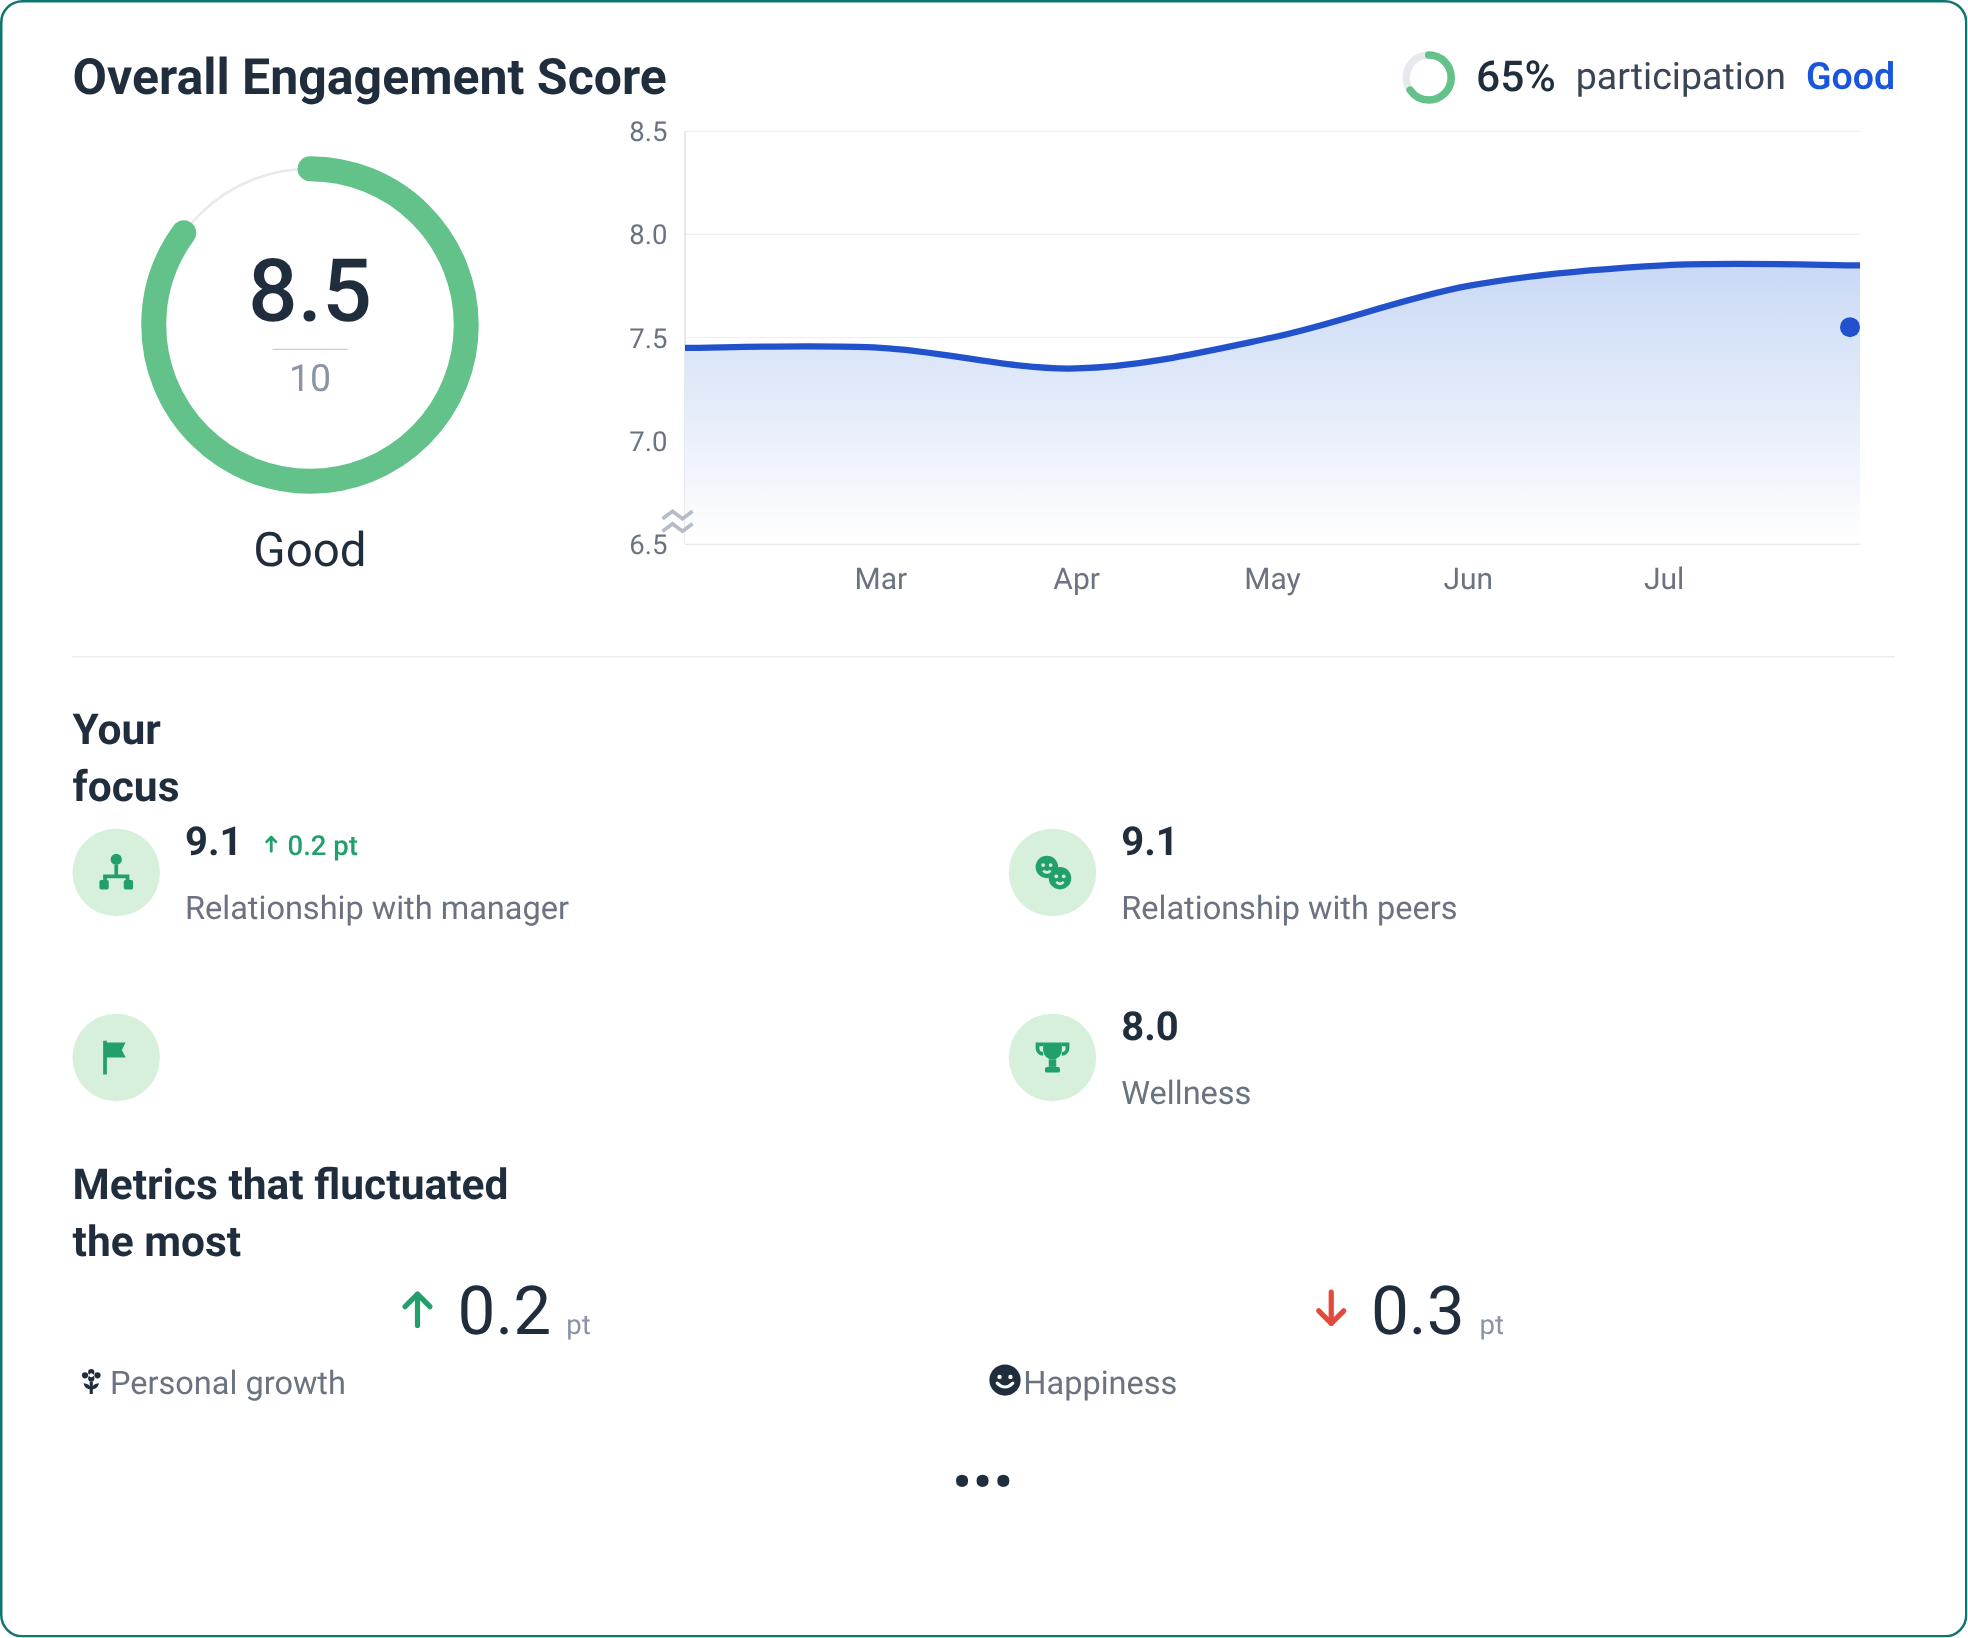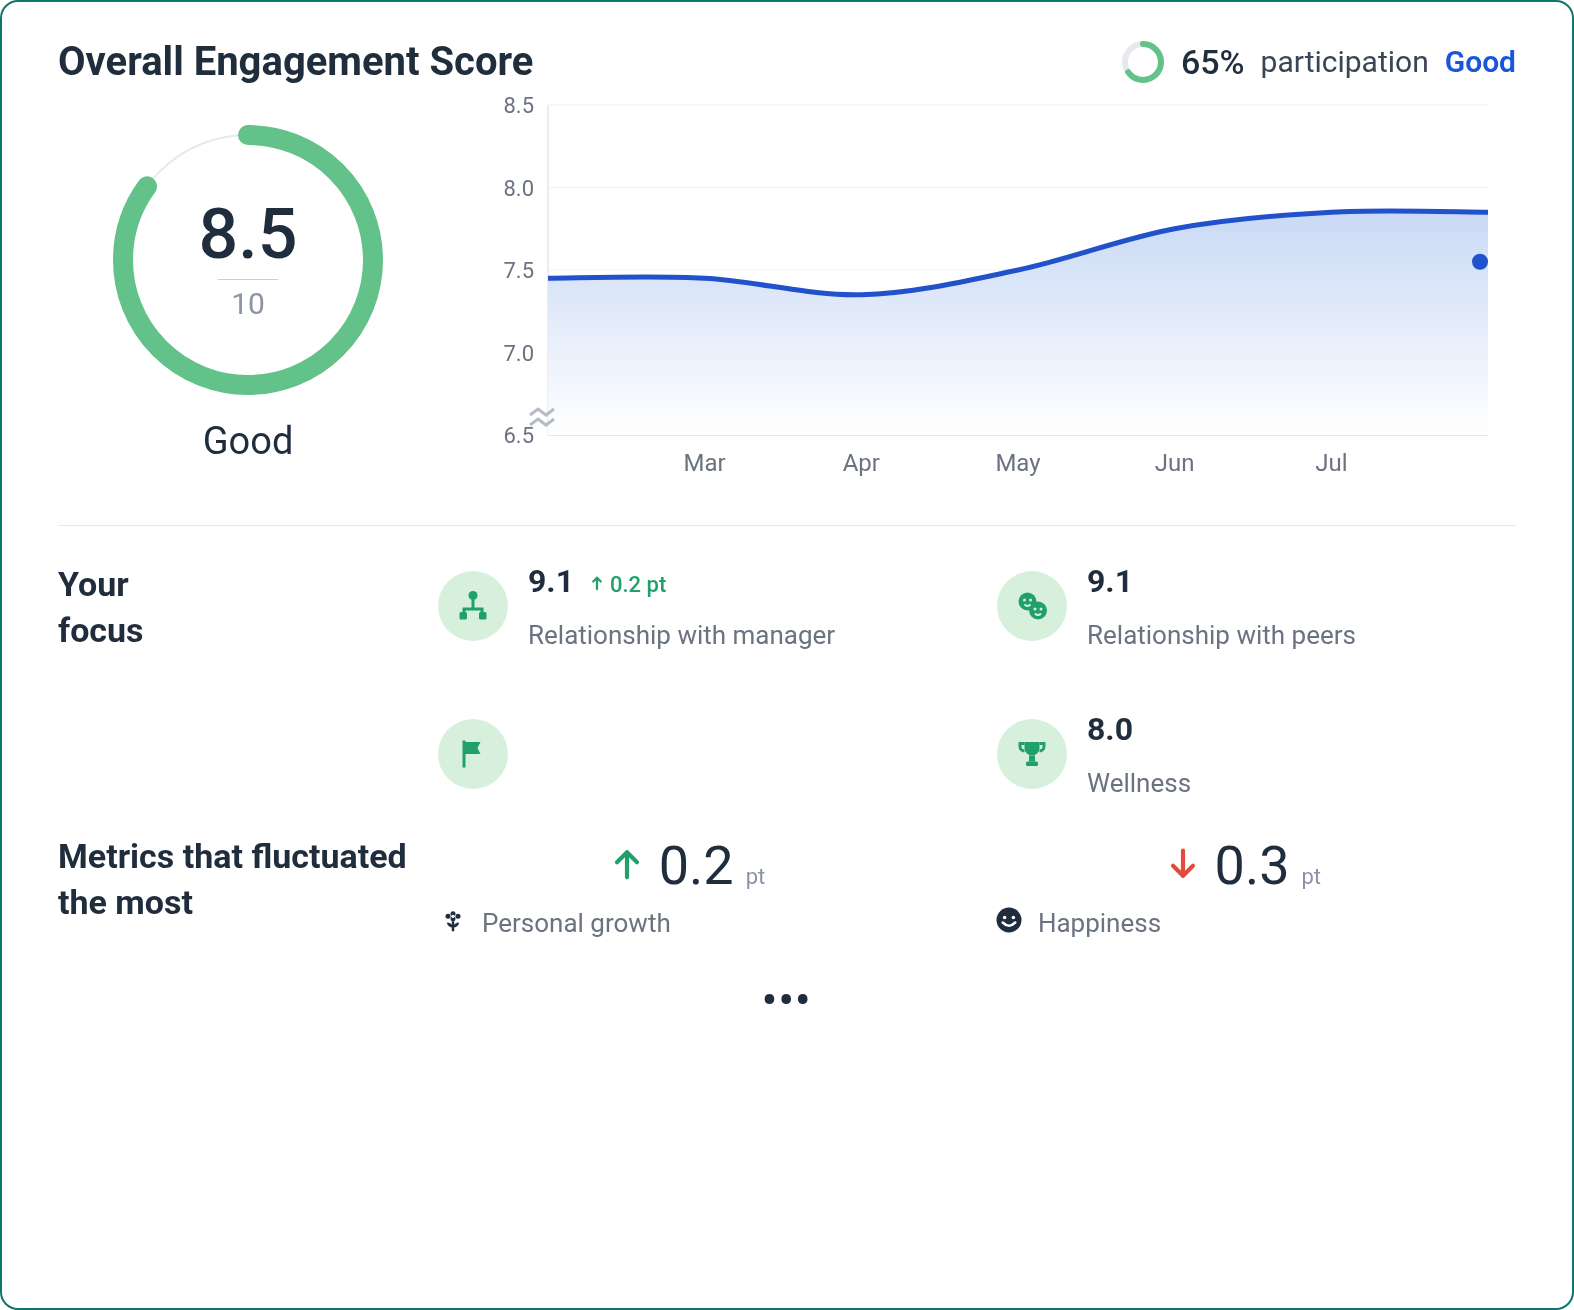--- a/index.html
+++ b/index.html
@@ -102,20 +102,21 @@
   .grid { stroke: #eef0f3; stroke-width: 1; }
   .axis { stroke: #d8dce2; stroke-width: 1; }
   .trend { stroke: #2251cc; stroke-width: 5; fill: none; }
   .area  { fill: url(#fade); }
   .dot   { fill: #2251cc; }
   .break-mark { stroke: #b5bcc7; stroke-width: 3; fill: none; }
 
   .section {
     display: flex;
     padding: 36px 0 26px 0;
+    flex-direction: column;
   }
   .section-label {
     width: 380px;
     font-size: 34px;
     font-weight: 700;
     color: #1f2d3d;
     line-height: 1.35;
   }
   .focus-grid {
     flex: 1;
@@ -157,21 +158,21 @@
   }
   .fluct-item { flex: 0 0 46%; }
   .fluct-top {
     display: flex; align-items: baseline; gap: 12px; justify-content: center;
   }
   .arrow-up   { color: #22a06b; }
   .arrow-down { color: #e44a3a; }
   .fluct-val { font-size: 54px; color: #1f2d3d; }
   .fluct-unit { font-size: 22px; color: #8a94a6; }
   .fluct-sub {
-    display: flex; align-items: center; gap: 14px; margin-top: 8px;
+    display: flex; align-items: center; margin-top: 8px;
     font-size: 26px; color: #6b7280;
   }
   .fluct-sub svg { width: 30px; height: 30px; }
 
   .dots {
     text-align: center;
     font-size: 40px;
     color: #1f2d3d;
     letter-spacing: 2px;
     font-weight: 800;

